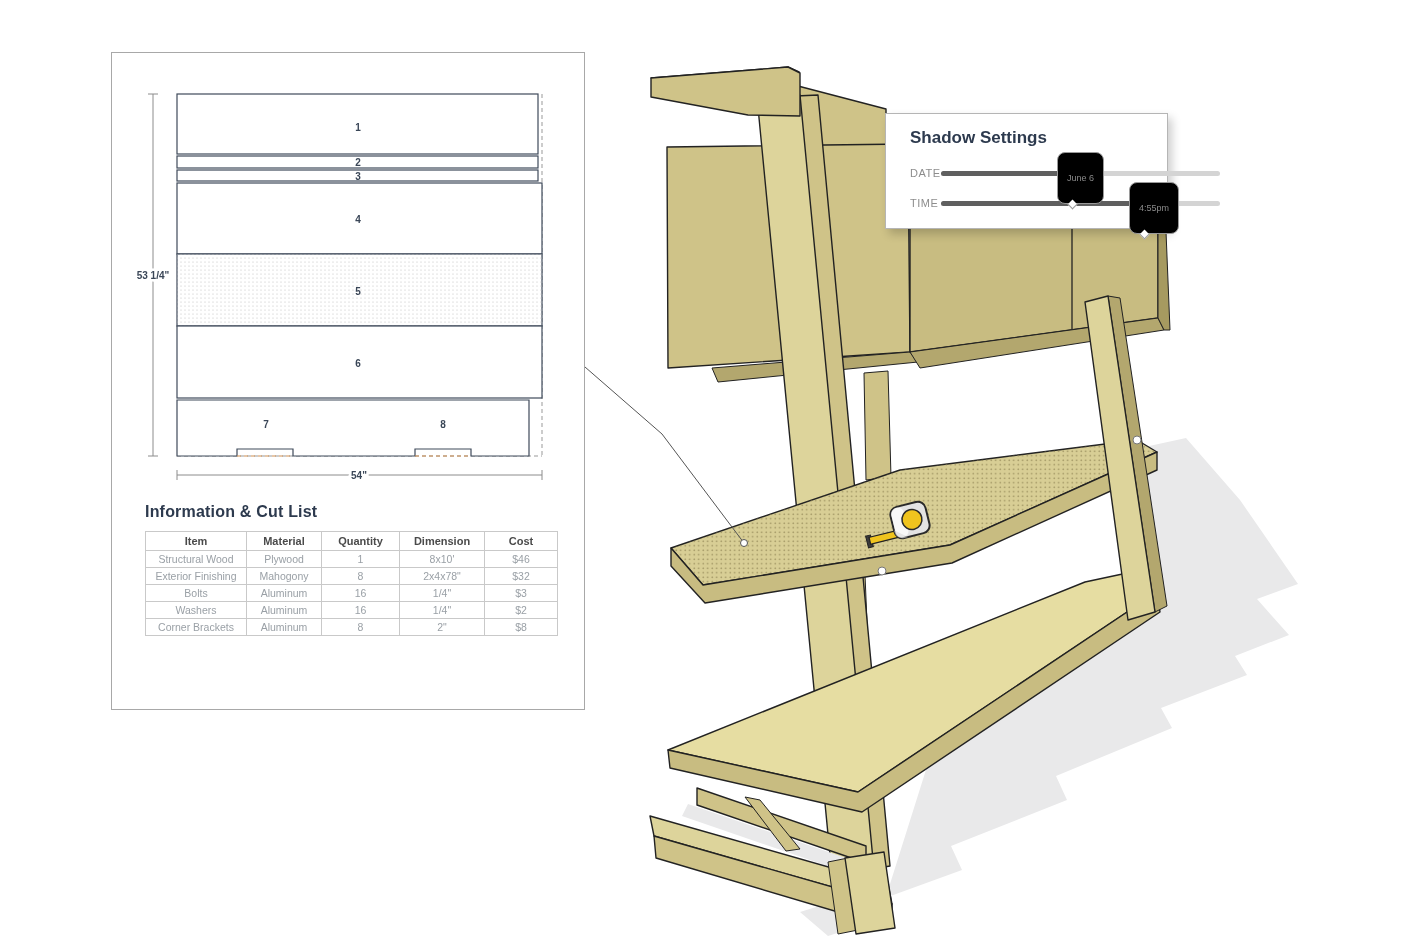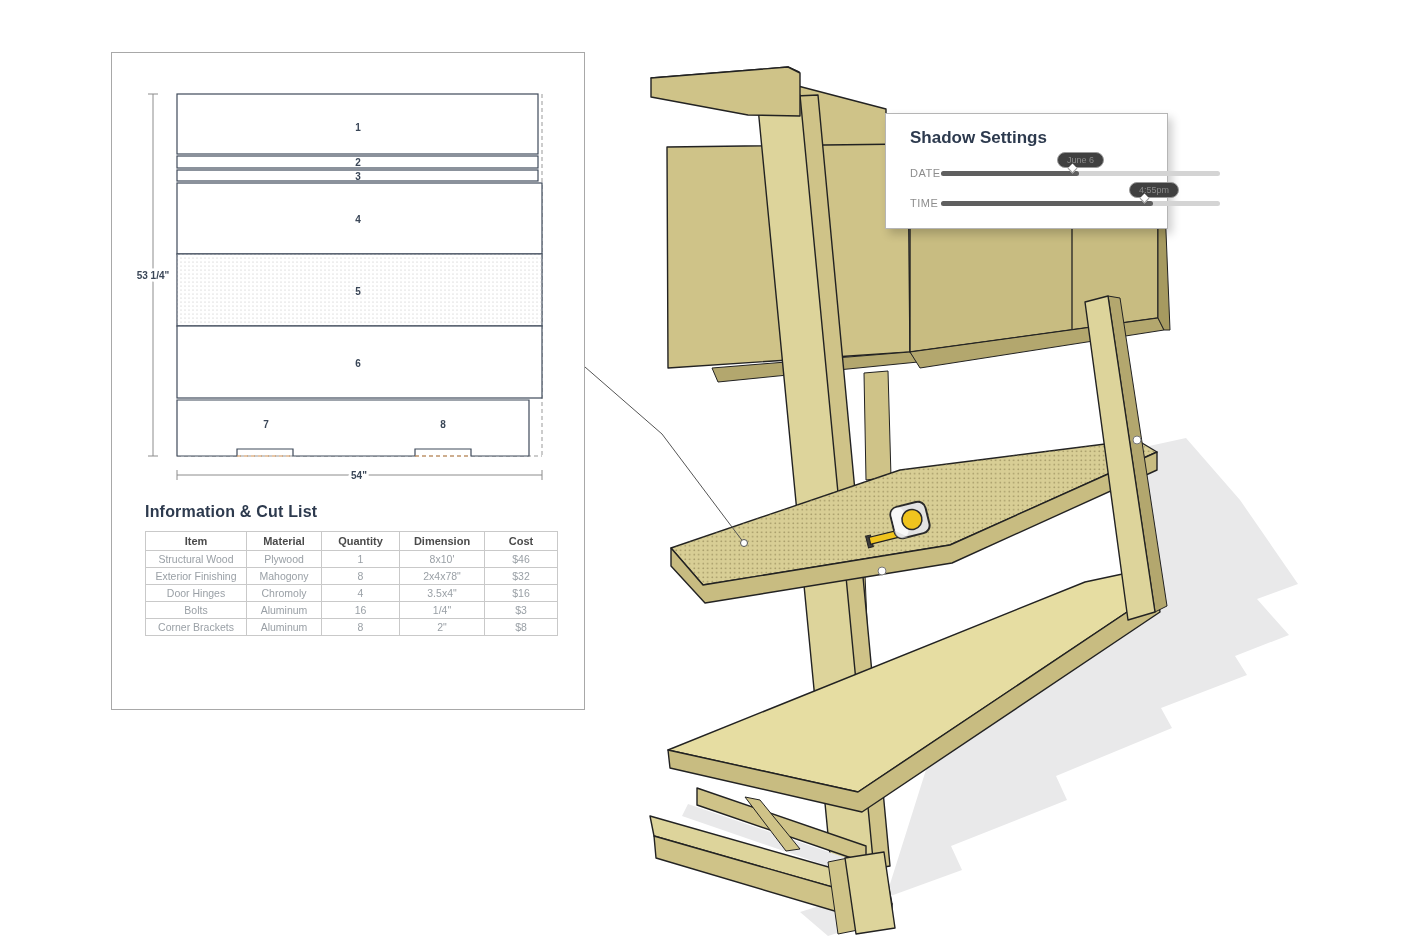--- a/index.html
+++ b/index.html
@@ -44,22 +44,22 @@
   
   .shadow-panel{position:absolute;left:885px;top:113px;width:283px;height:116px;
     background:#fff;border:1px solid #b5b5b5;box-shadow:4px 5px 9px rgba(0,0,0,.20);}
   .shadow-panel h3{position:absolute;left:24px;top:14px;font-size:17px;
     font-weight:bold;color:var(--accent-navy);}
   .slider-label{position:absolute;font-size:11px;font-weight:normal;color:#8d8d8d;
     letter-spacing:.5px;}
   .track{position:absolute;left:55px;width:279px;height:5px;
     background:var(--slider-track);border-radius:3px;}
   .track .fill{height:5px;background:var(--slider-fill);border-radius:3px;}
-  .bubble{position:absolute;background:#404040;border:1.5px solid #9a9a9a;
-    border-radius:8px;font-size:9px;color:#8a8a8a;padding:2px 9px;z-index:3;}
+  .bubble{position:absolute;background:#000000;border:1.5px solid #9a9a9a;
+    border-radius:8px;font-size:9px;color:#8a8a8a;padding:20px 9px;z-index:3;}
   .bubble .tail{position:absolute;width:7px;height:7px;background:#fff;
     border-right:1.5px solid #9a9a9a;border-bottom:1.5px solid #9a9a9a;
     transform:rotate(45deg);bottom:-5px;left:11px;}
 </style>
 </head>
 <body>
 
 <div class="stage">
 
   <svg class="scene" width="1410" height="940" viewBox="0 0 1410 940">
@@ -207,34 +207,34 @@
           <td>$46</td>
         </tr>
         <tr>
           <td>Exterior Finishing</td>
           <td>Mahogony</td>
           <td>8</td>
           <td>2x4x78"</td>
           <td>$32</td>
         </tr>
         <tr>
-          <td>Door Hinges</td>
-          <td>Chromoly</td>
-          <td>4</td>
-          <td>3.5x4"</td>
-          <td>$16</td>
-        </tr>
-        <tr>
           <td>Bolts</td>
           <td>Aluminum</td>
           <td>16</td>
           <td>1/4"</td>
           <td>$3</td>
         </tr>
         <tr>
+          <td>Washers</td>
+          <td>Aluminum</td>
+          <td>16</td>
+          <td>1/4"</td>
+          <td>$2</td>
+        </tr>
+        <tr>
           <td>Corner Brackets</td>
           <td>Aluminum</td>
           <td>8</td>
           <td>2"</td>
           <td>$8</td>
         </tr>
       </tbody>
     </table>
   </section>
 

